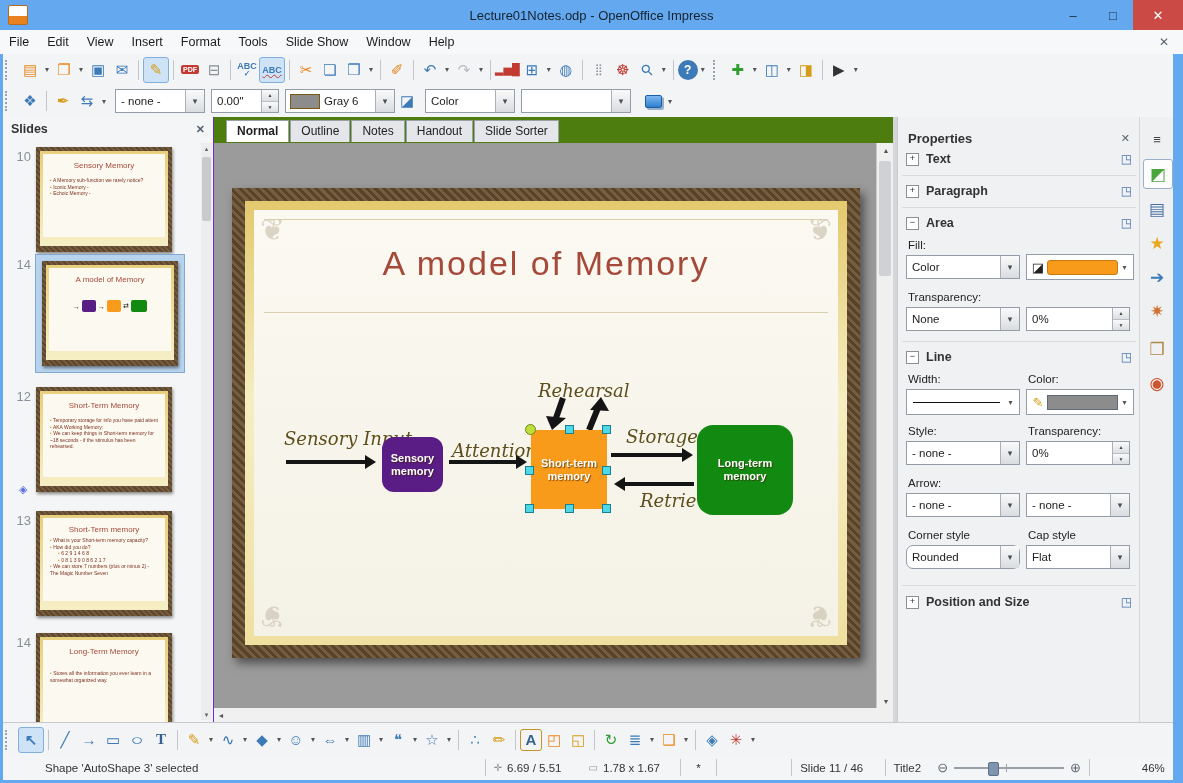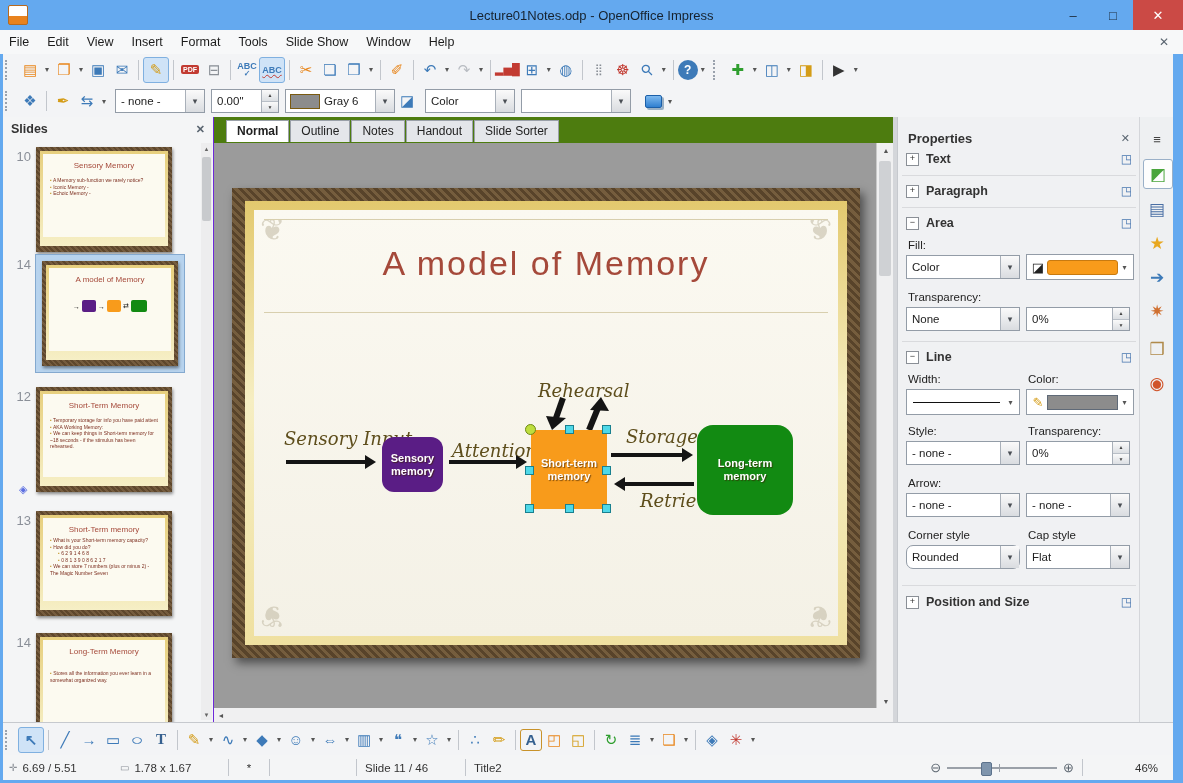--- a/index.html
+++ b/index.html
@@ -582,20 +582,23 @@
   <span class="caret">▾</span>
   <span class="tbtn c-or">❑</span>
   <span class="caret">▾</span>
   <span class="sep"></span>
   <span class="tbtn">◈</span>
   <span class="tbtn c-rd">✳</span>
   <span class="caret">▾</span>
 </div>
 
 <div class="abs" id="statusbar">
+  <div class="sseg" style="width:520px;padding-left:45px;">
+    <span>Shape 'AutoShape 3' selected</span>
+  </div>
   <span class="ssep"></span>
   <div class="sseg" style="width:95px;">
     <span class="c-gy" style="font-size:10px;">✛</span>
     <span>6.69 / 5.51</span>
   </div>
   <div class="sseg" style="width:100px;">
     <span class="c-gy" style="font-size:10px;">▭</span>
     <span>1.78 x 1.67</span>
   </div>
   <span class="ssep"></span>

